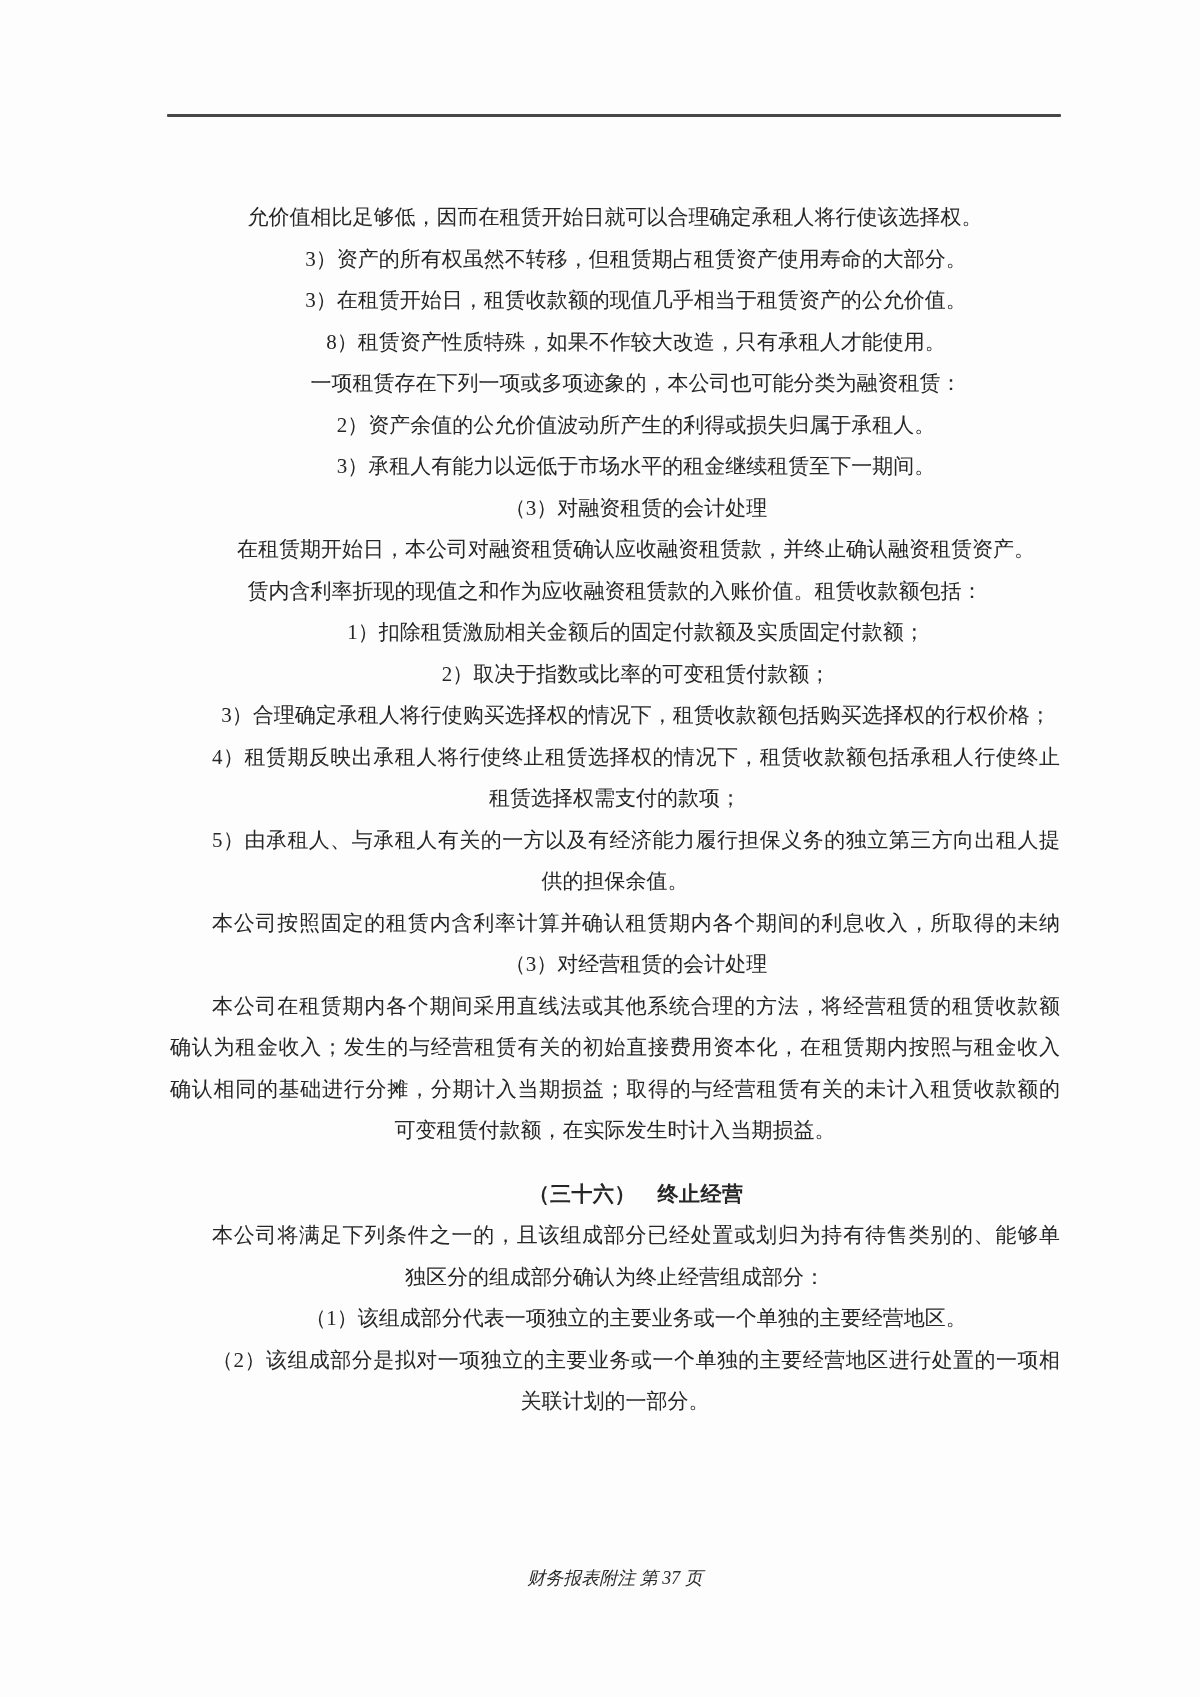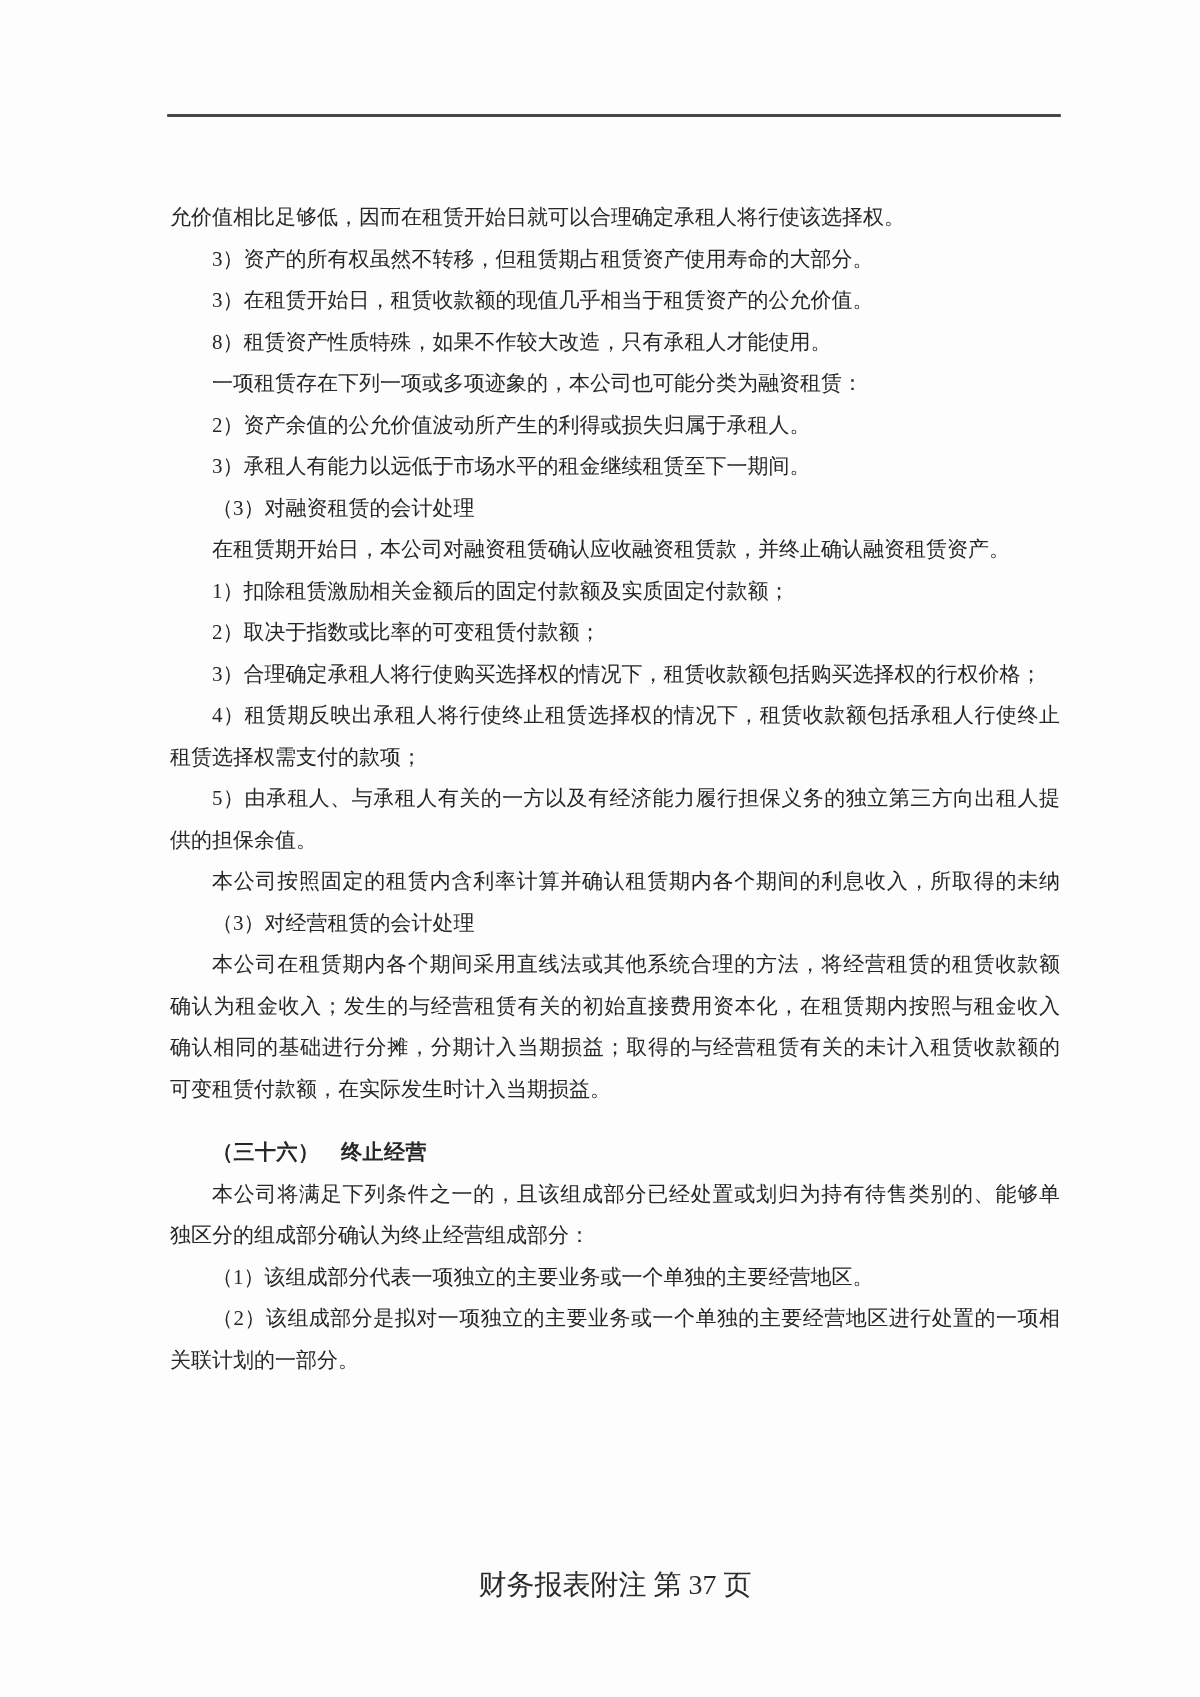--- a/index.html
+++ b/index.html
@@ -32,57 +32,60 @@
     font-size: 21px;
     line-height: 41.5px;
     color: #262626;
     text-align: left;
   }
   .line {
     margin: 0;
     height: 41.5px;
     overflow: hidden;
     white-space: nowrap;
+    text-align: center;
   }
   .line.indent { text-indent: 42px; }
   .line.fill {
     white-space: normal;
     text-align: justify;
     text-align-last: justify;
   }
   .line.heading {
     font-weight: 700;
     margin-top: 22px;
     letter-spacing: 0.5px;
   }
   .footer {
     position: absolute;
     left: 170px;
     top: 1566px;
     width: 890px;
     text-align: center;
-    font-size: 28px;
+    font-size: 18px;
     color: #2b2b2b;
+    font-style: italic;
   }
 </style>
 </head>
 <body>
 
 <div class="page" style="background: rgb(253, 253, 253);">
   <div class="header-rule" style="background: rgb(71, 71, 71);"></div>
   <main class="content" id="lines-container" style="color: rgb(38, 38, 38);">
       <p class="line">允价值相比足够低，因而在租赁开始日就可以合理确定承租人将行使该选择权。</p>
       <p class="line indent">3）资产的所有权虽然不转移，但租赁期占租赁资产使用寿命的大部分。</p>
       <p class="line indent">3）在租赁开始日，租赁收款额的现值几乎相当于租赁资产的公允价值。</p>
       <p class="line indent">8）租赁资产性质特殊，如果不作较大改造，只有承租人才能使用。</p>
       <p class="line indent">一项租赁存在下列一项或多项迹象的，本公司也可能分类为融资租赁：</p>
       <p class="line indent">2）资产余值的公允价值波动所产生的利得或损失归属于承租人。</p>
       <p class="line indent">3）承租人有能力以远低于市场水平的租金继续租赁至下一期间。</p>
       <p class="line indent">（3）对融资租赁的会计处理</p>
       <p class="line indent">在租赁期开始日，本公司对融资租赁确认应收融资租赁款，并终止确认融资租赁资产。</p>
+      <p class="line">赁内含利率折现的现值之和作为应收融资租赁款的入账价值。租赁收款额包括：</p>
       <p class="line indent">1）扣除租赁激励相关金额后的固定付款额及实质固定付款额；</p>
       <p class="line indent">2）取决于指数或比率的可变租赁付款额；</p>
       <p class="line indent">3）合理确定承租人将行使购买选择权的情况下，租赁收款额包括购买选择权的行权价格；</p>
       <p class="line indent fill">4）租赁期反映出承租人将行使终止租赁选择权的情况下，租赁收款额包括承租人行使终止</p>
       <p class="line">租赁选择权需支付的款项；</p>
       <p class="line indent fill">5）由承租人、与承租人有关的一方以及有经济能力履行担保义务的独立第三方向出租人提</p>
       <p class="line">供的担保余值。</p>
       <p class="line indent fill">本公司按照固定的租赁内含利率计算并确认租赁期内各个期间的利息收入，所取得的未纳</p>
       <p class="line indent">（3）对经营租赁的会计处理</p>
       <p class="line indent fill">本公司在租赁期内各个期间采用直线法或其他系统合理的方法，将经营租赁的租赁收款额</p>

